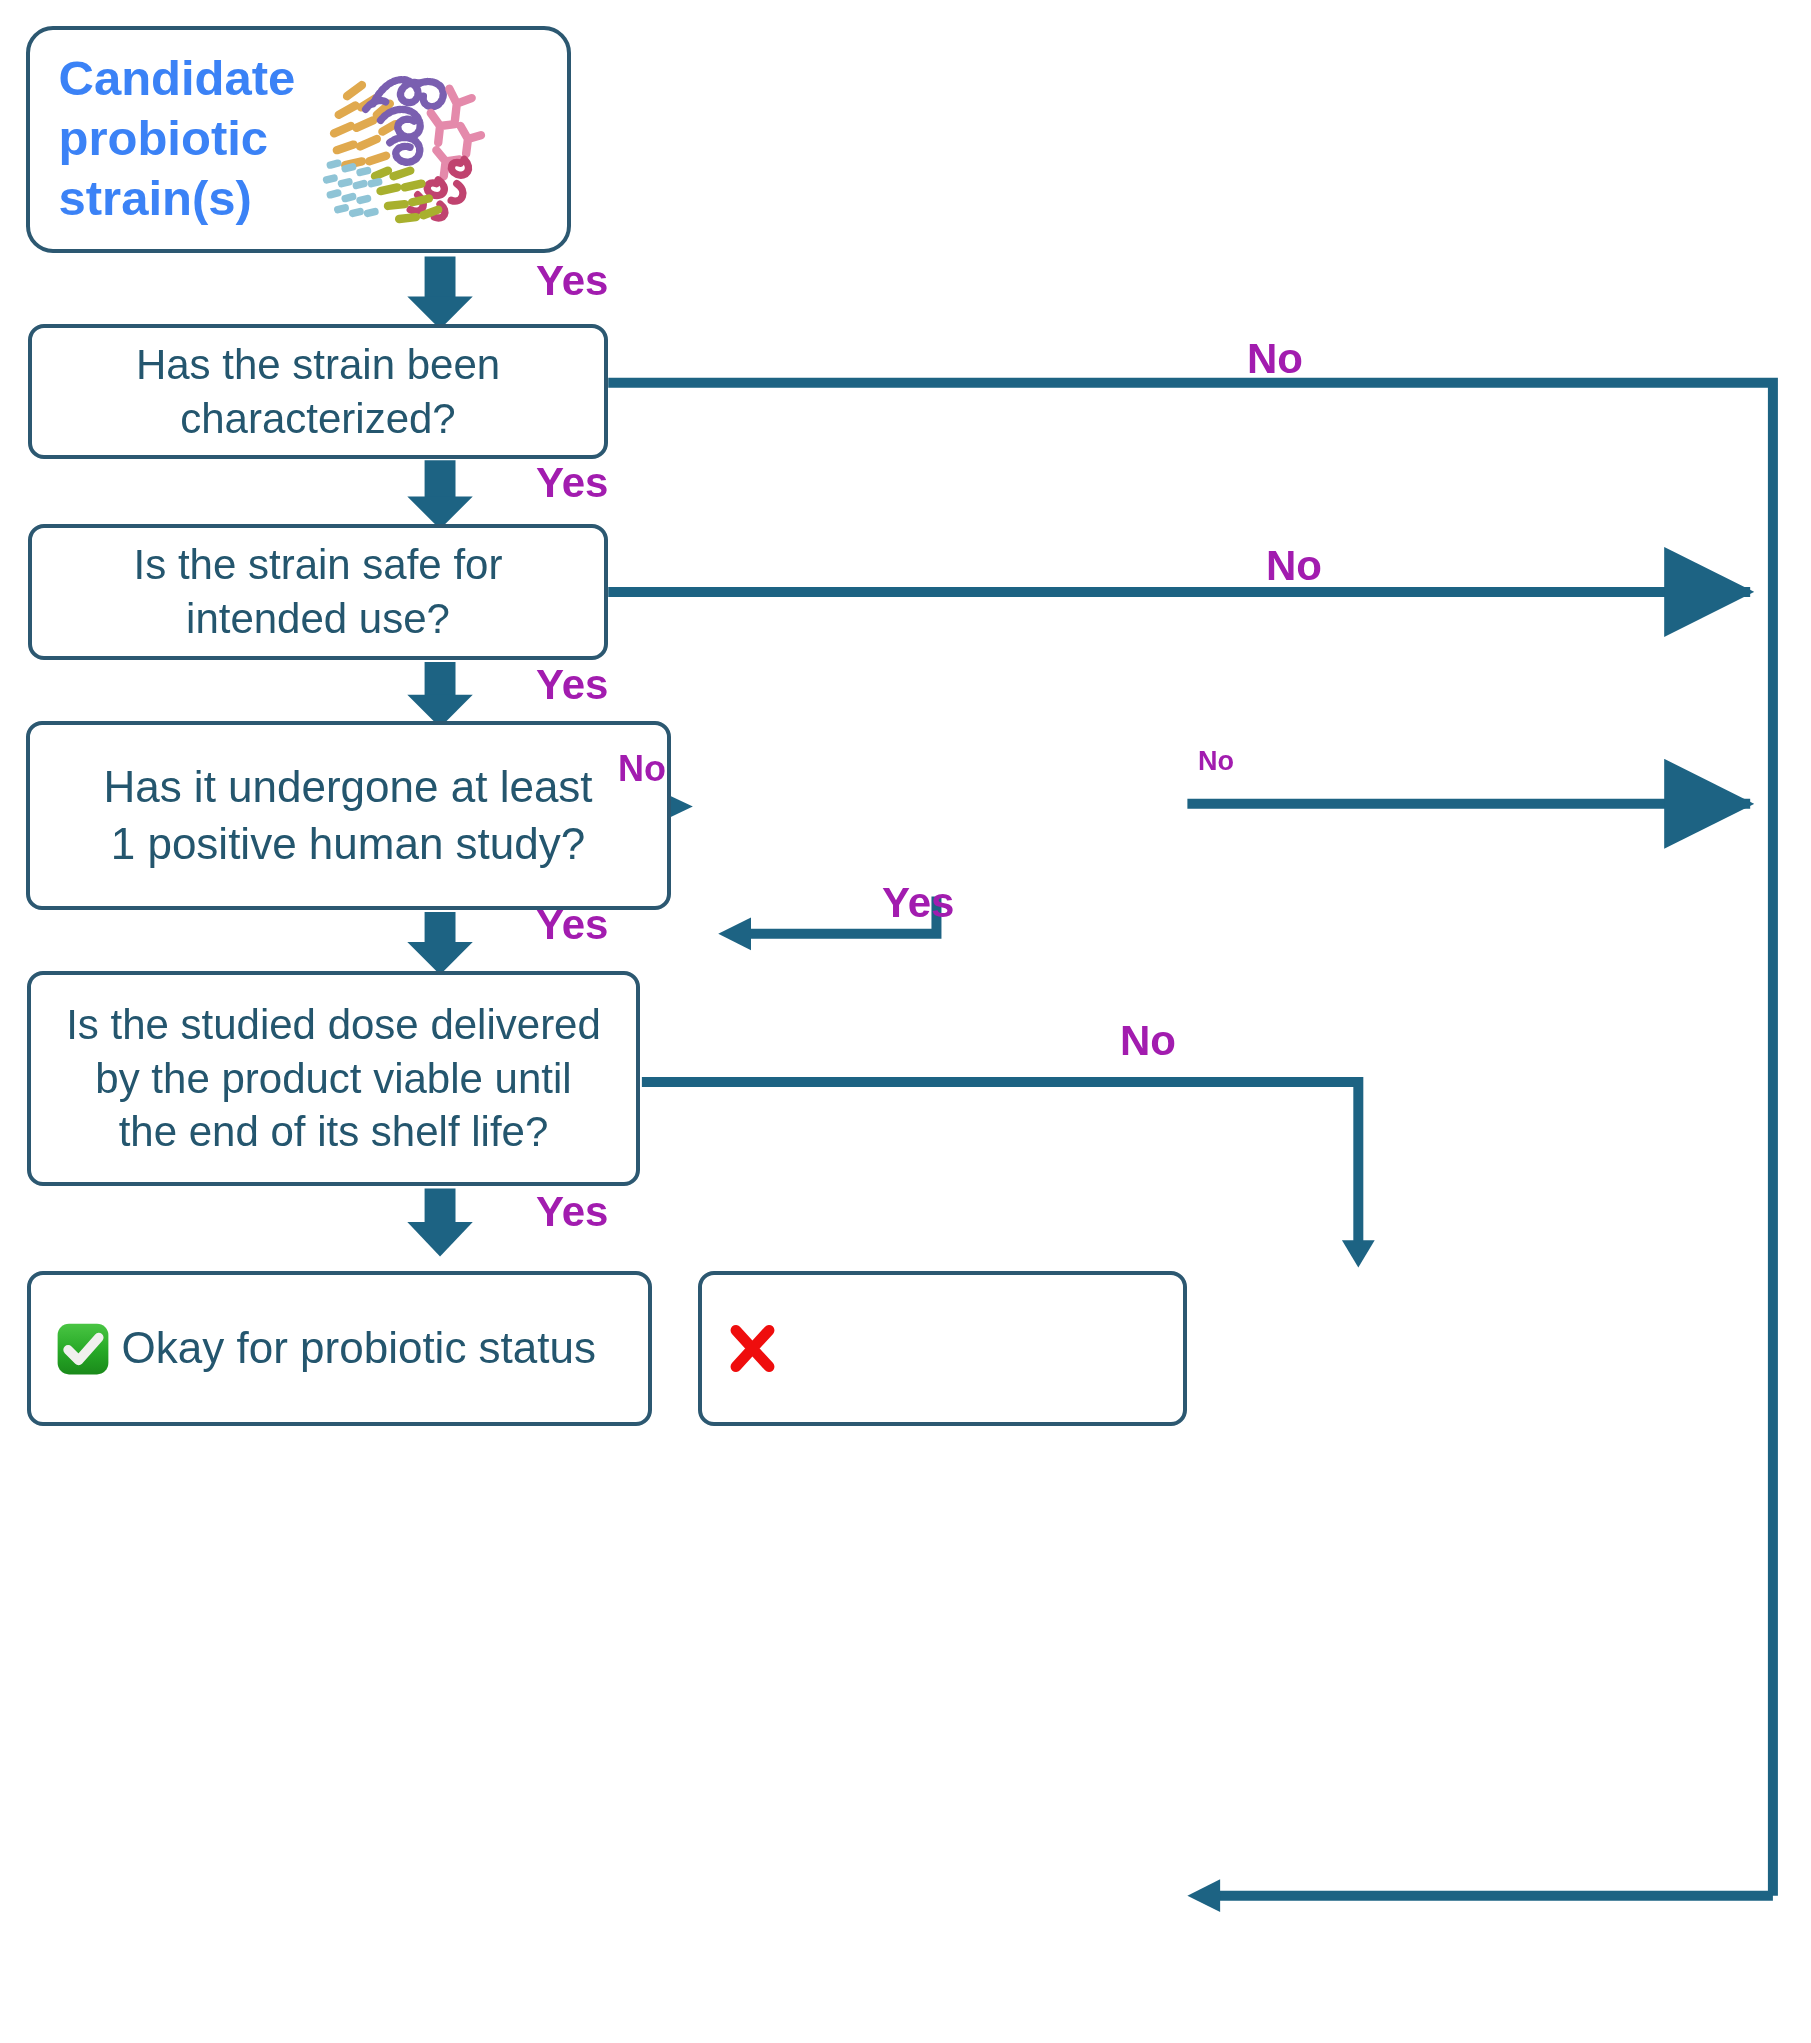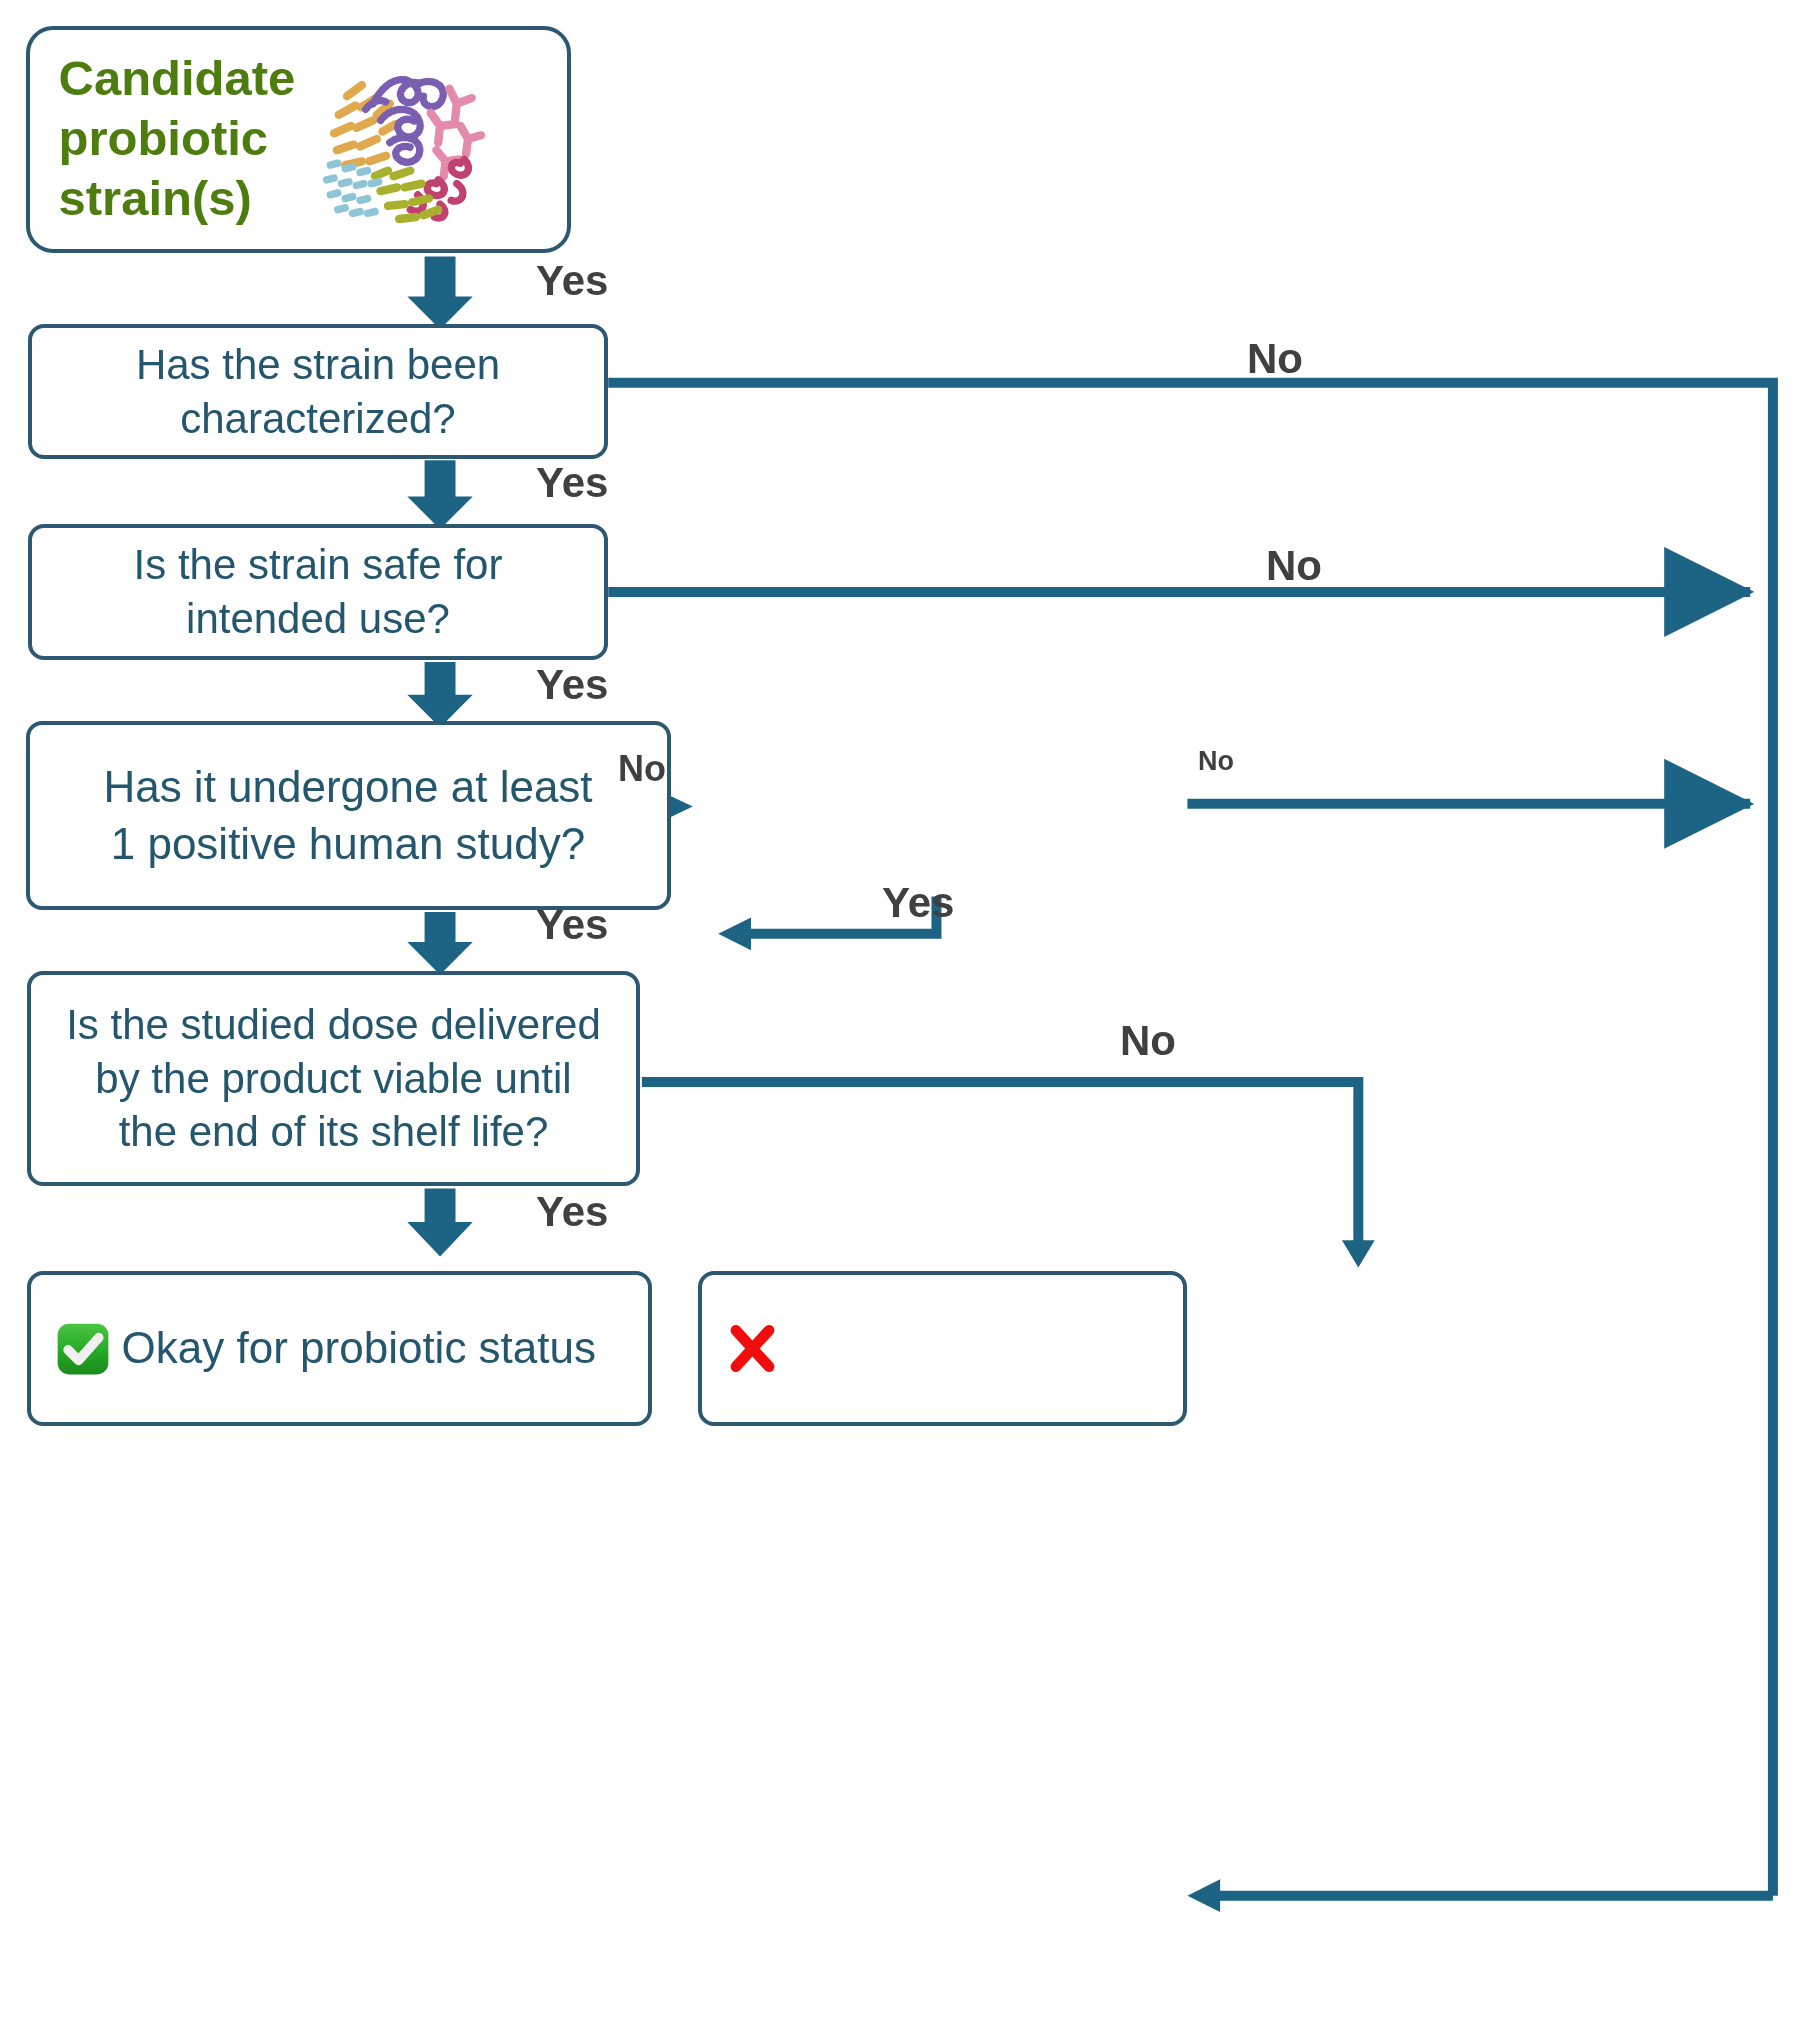--- a/index.html
+++ b/index.html
@@ -58,21 +58,21 @@
     width: 100%;
     height: 100%;
   }
   #n-start .start-label {
     flex: 0 0 auto;
     padding-left: 29px;
     font-size: 49px;
     font-weight: bold;
     text-align: left;
     line-height: 1.22;
-    color: #4d7c0f;
+    color: #3b82f6;
     white-space: pre-line;
   }
   .microbe-icon {
     flex: 0 0 auto;
     width: 186px;
     height: 186px;
     margin-left: 12.7px;
   }
   
   #n-q1 { left: 28px; top: 324px;  width: 580px; height: 135px; font-size: 42px; }
@@ -108,21 +108,21 @@
   .cross-icon {
     flex: 0 0 auto;
     width: 53px;
     height: 53px;
     margin-right: 18px;
   }
   
   .edge-label {
     position: absolute;
     font-weight: bold;
-    color: #404040;
+    color: #a21caf;
     white-space: nowrap;
     line-height: 1;
   }
   .lbl-big { font-size: 42px; }
   .lbl-mid { font-size: 36px; }
   .lbl-small { font-size: 27px; }
 </style>
 </head>
 <body>
 

